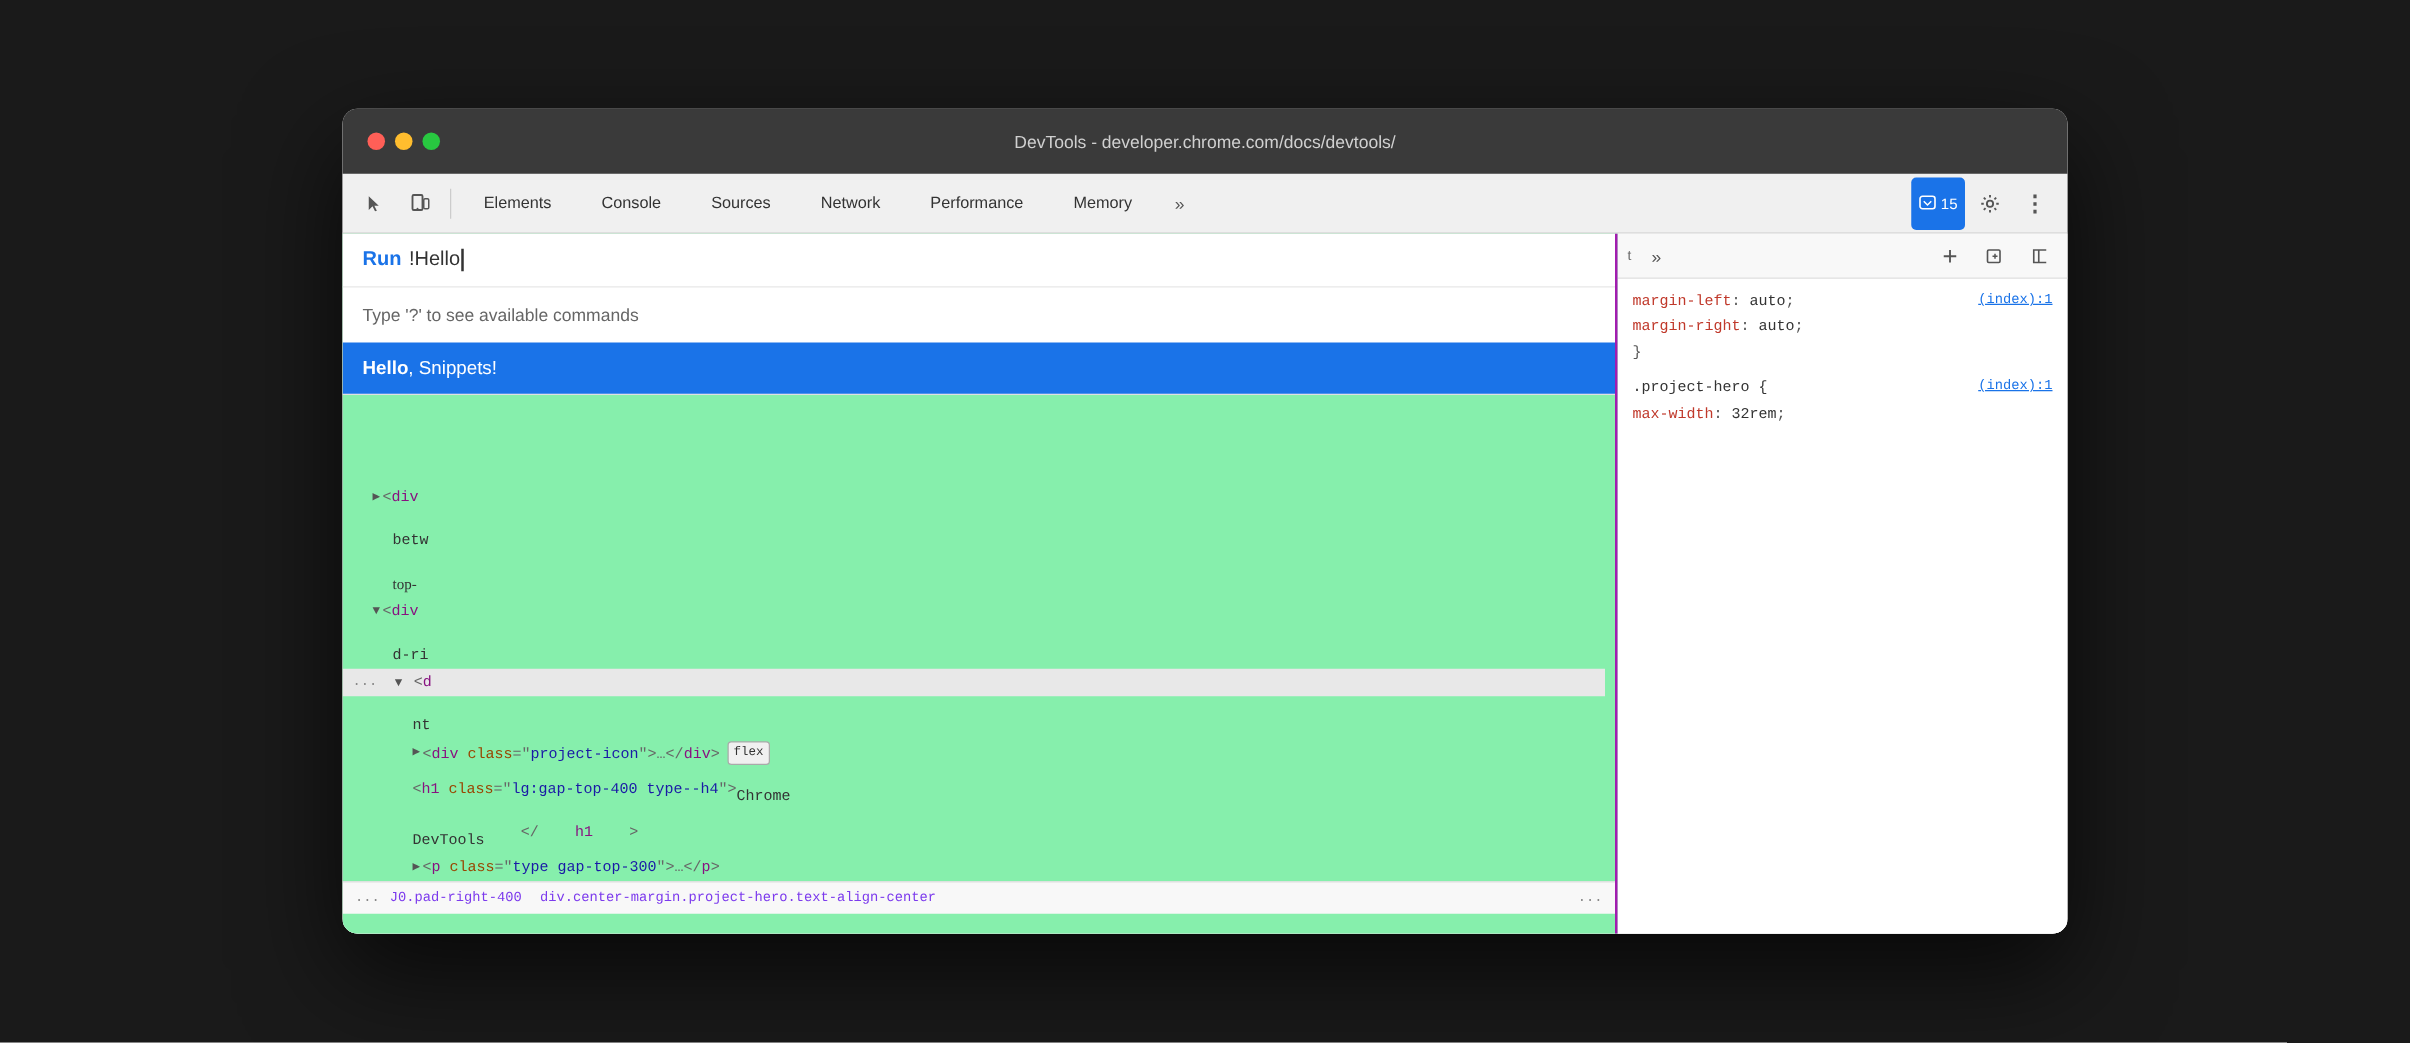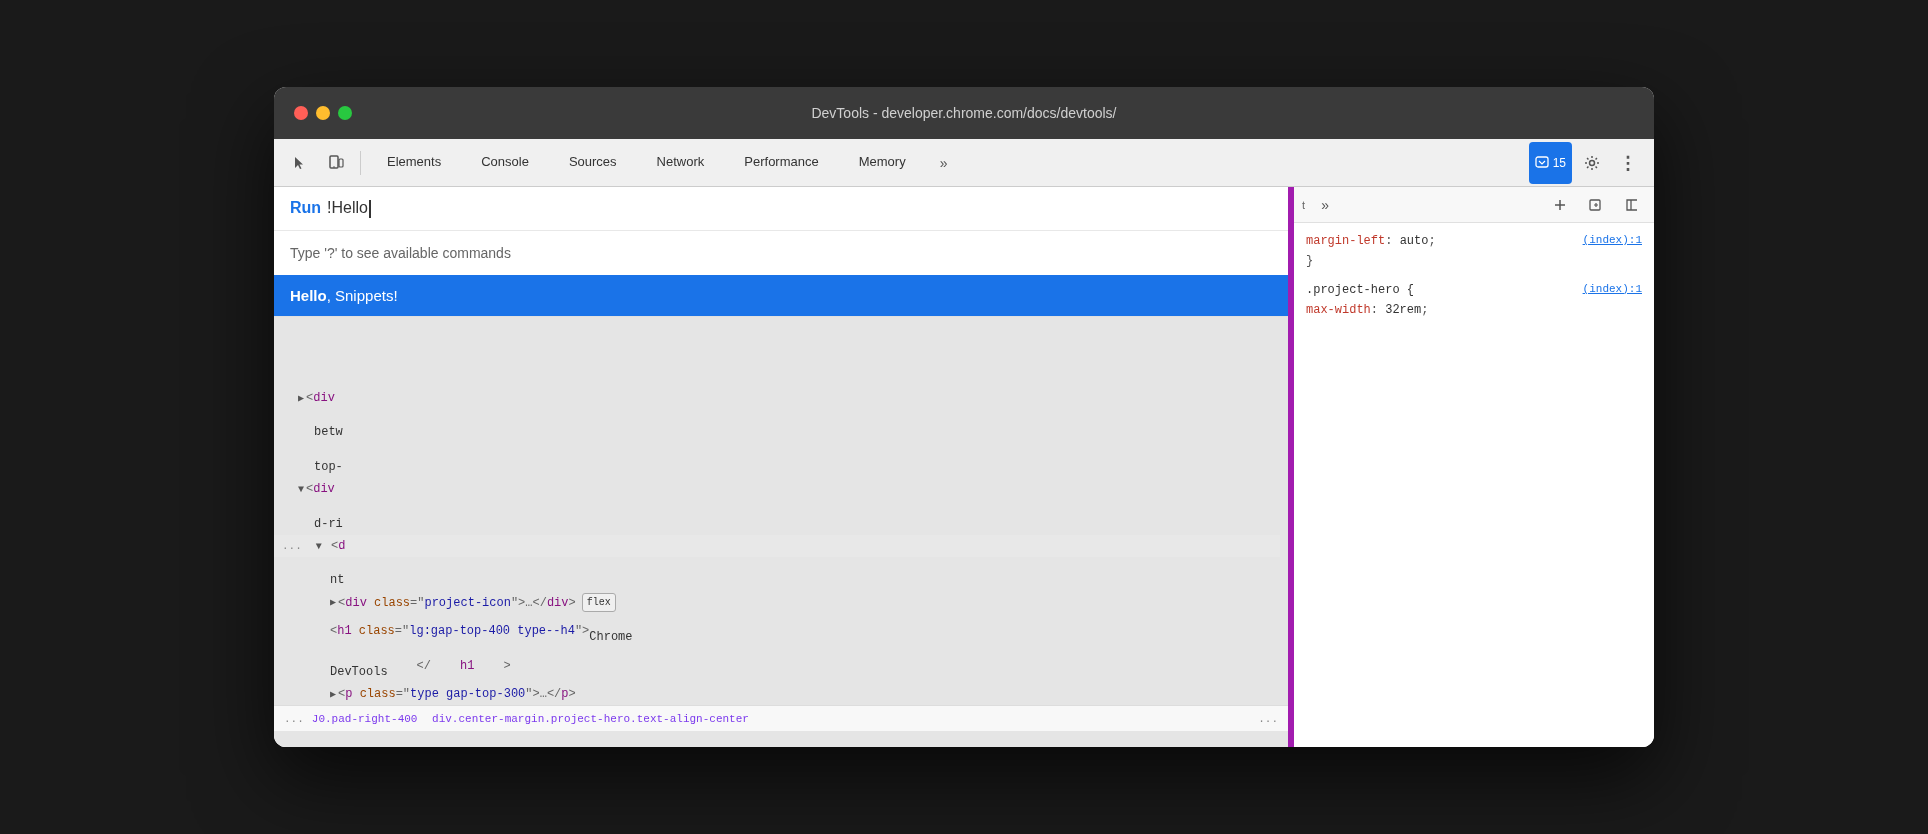--- a/index.html
+++ b/index.html
@@ -119,23 +119,23 @@
     
     .main {
       display: flex;
       background: #ffffff;
       height: 560px;
     }
 
     
     .left-panel {
       flex: 1;
-      background: #e5e5e5;
+      background: #86efac;
       overflow: hidden;
-      border-right: 6px solid #a21caf;
+      border-right: 2px solid #a21caf;
       position: relative;
     }
 
     
     .command-overlay {
       position: absolute;
       top: 0;
       left: 0;
       right: 0;
       background: #ffffff;
@@ -425,21 +425,21 @@
       <div class="dom-content">
 
         <div class="dom-row" style="padding-left:16px;">
           <span class="triangle">▶</span>
           <span class="tag-bracket">&lt;</span>
             <span class="tag-name">div</span>
         </div>
         <div class="dom-row" style="padding-left:32px;">
           <span class="tag-text">betw</span>
         </div>
-        <div class="dom-row" style="padding-left:32px;">
+        <div class="dom-row" style="padding-left:32px;font-family:Liberation Serif, serif;">
           <span class="tag-text">top-</span>
         </div>
 
         <div class="dom-row" style="padding-left:16px;">
           <span class="triangle">▼</span>
           <span class="tag-bracket">&lt;</span>
             <span class="tag-name">div</span>
         </div>
         <div class="dom-row" style="padding-left:32px;">
           <span class="tag-text">d-ri</span>
@@ -542,20 +542,23 @@
       </div>
 
       <div class="right-panel-content">
 
         <div class="css-block">
           <span class="right-line-ref">(index):1</span>
           <div>
             <span class="css-prop">margin-left</span><span class="css-semicolon">: </span><span class="css-value">auto</span><span class="css-semicolon">;</span>
           </div>
           <div>
+            <span class="css-prop">margin-right</span><span class="css-semicolon">: </span><span class="css-value">auto</span><span class="css-semicolon">;</span>
+          </div>
+          <div>
             <span class="css-brace">}</span>
           </div>
         </div>
 
         <div class="css-block">
           <span class="right-line-ref">(index):1</span>
           <div>
             <span class="css-selector">.project-hero {</span>
           </div>
           <div>

